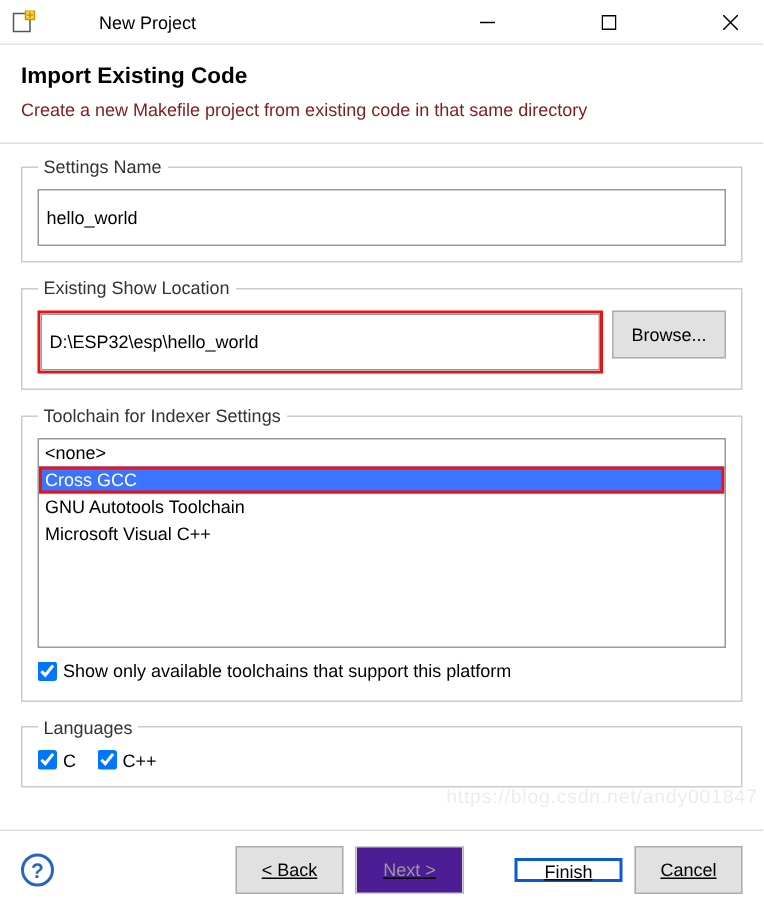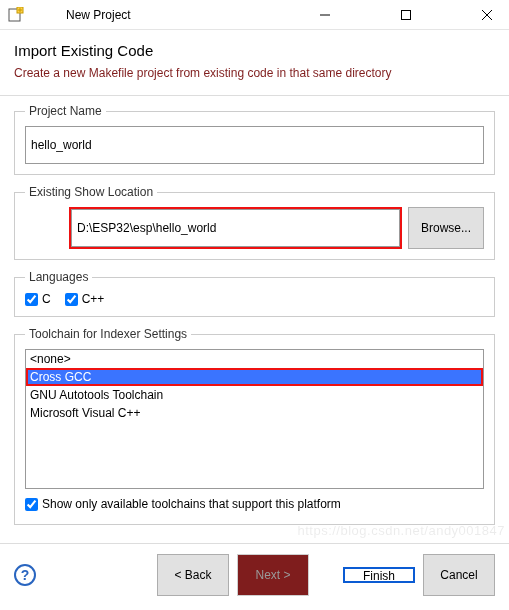--- a/index.html
+++ b/index.html
@@ -37,21 +37,21 @@
   .winbtn svg { width: 10px; height: 10px; }
 
   .header {
     padding: 12px 14px 14px 14px;
     background: #fff;
     border-bottom: 1px solid #ddd;
   }
   .header h1 {
     margin: 0 0 6px 0;
     font-size: 15px;
-    font-weight: 400;
+    font-weight: 700;
   }
   .header .desc {
     font-size: 12px;
     color: #7f1d1d;
     line-height: 1.35;
   }
 
   .body {
     padding: 8px 14px 4px 14px;
   }
@@ -73,41 +73,40 @@
     border: 1px solid #999;
     padding: 2px 5px;
     font-family: inherit;
     font-size: 12px;
     background: #fff;
   }
   .row-loc {
     display: flex;
     gap: 6px;
     align-items: stretch;
-    margin-left: 44px;
   }
   .row-loc .loc-wrap {
     flex: 1;
     border: 2px solid #e11;
     padding: 0;
   }
   .row-loc .loc-wrap .txt { border: 1px solid #999; }
   .btn {
     border: 1px solid #adadad;
     background: #e1e1e1;
-    height: 42px;
+    height: 32px;
     padding: 0 12px;
     font-family: inherit;
     font-size: 12px;
     cursor: pointer;
     min-width: 72px;
   }
   .btn.disabled {
     color: #9a9a9a;
-    background: #7f1d1d;
+    background: #4c1d95;
     border-color: #cfcfcf;
     cursor: default;
   }
   .btn.primary {
     background: #fff;
     border: 2px solid #0a5bd3;
     height: 16px;
   }
 
   .checks { display: flex; gap: 14px; align-items: center; }
@@ -148,21 +147,21 @@
   .help-circle {
     width: 22px; height: 22px;
     border: 2px solid #2965c0;
     border-radius: 50%;
     color: #2965c0;
     display: flex; align-items: center; justify-content: center;
     font-weight: bold;
     font-size: 14px;
     margin-right: auto;
   }
-  .footer .btns { display: flex; gap: 8px; align-items: center; }
+  .footer .btns { display: flex; gap: 8px; align-items: center; text-decoration: underline; }
   .footer .btns .gap { width: 18px; }
 
   .watermark {
     position: absolute;
     right: 4px; bottom: 72px;
     color: rgba(0,0,0,0.08);
     font-size: 13px;
     letter-spacing: 0.5px;
     pointer-events: none;
   }
@@ -199,62 +198,62 @@
 </div>
 
 <div class="header">
   <h1>Import Existing Code</h1>
   <div class="desc">Create a new Makefile project from existing code in that same directory</div>
 </div>
 
 <div class="body">
 
   <fieldset class="group">
-    <legend>Project Name</legend>
+    <legend>Settings Name</legend>
     <input class="txt" type="text" value="hello_world" style="">
   </fieldset>
 
   <fieldset class="group">
     <legend>Existing Show Location</legend>
     <div class="row-loc">
       <div class="loc-wrap">
         <input class="txt" type="text" value="D:\ESP32\esp\hello_world" style="">
       </div>
       <button class="btn">Browse...</button>
     </div>
+  </fieldset>
+
+  <fieldset class="group">
+    <legend>Toolchain for Indexer Settings</legend>
+    <div class="list" id="toolchain-list">
+        <div class="item">&lt;none&gt;</div>
+        <div class="item selected outlined">Cross GCC</div>
+        <div class="item">GNU Autotools Toolchain</div>
+        <div class="item">Microsoft Visual C++</div>
+      </div>
+    <label class="chk">
+      <input type="checkbox" id="showonly" checked="" style="">
+      <span>Show only available toolchains that support this platform</span>
+    </label>
   </fieldset>
 
   <fieldset class="group">
     <legend>Languages</legend>
     <div class="checks" id="lang-checks">
         <label class="chk">
           <input type="checkbox" checked="" style="">
           <span>C</span>
         </label>
         <label class="chk">
           <input type="checkbox" checked="" style="">
           <span>C++</span>
         </label>
       </div>
   </fieldset>
 
-  <fieldset class="group">
-    <legend>Toolchain for Indexer Settings</legend>
-    <div class="list" id="toolchain-list">
-        <div class="item">&lt;none&gt;</div>
-        <div class="item selected outlined">Cross GCC</div>
-        <div class="item">GNU Autotools Toolchain</div>
-        <div class="item">Microsoft Visual C++</div>
-      </div>
-    <label class="chk">
-      <input type="checkbox" id="showonly" checked="" style="">
-      <span>Show only available toolchains that support this platform</span>
-    </label>
-  </fieldset>
-
 </div>
 
 <div class="watermark">https://blog.csdn.net/andy001847</div>
 
 <div class="footer">
   <div class="help-circle">?</div>
   <div class="btns">
     <button class="btn">&lt; Back</button>
     <button class="btn disabled">Next &gt;</button>
     <span class="gap"></span>

